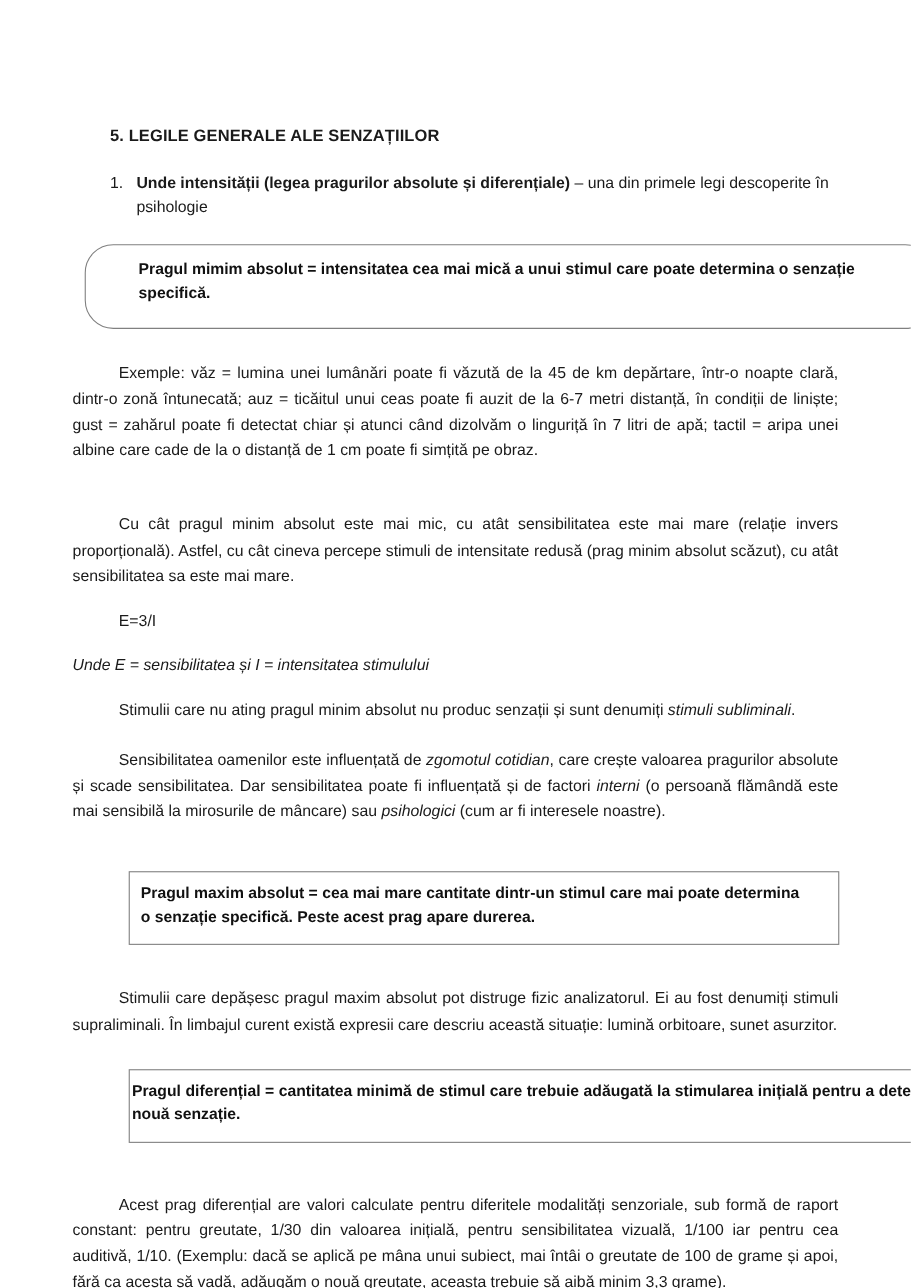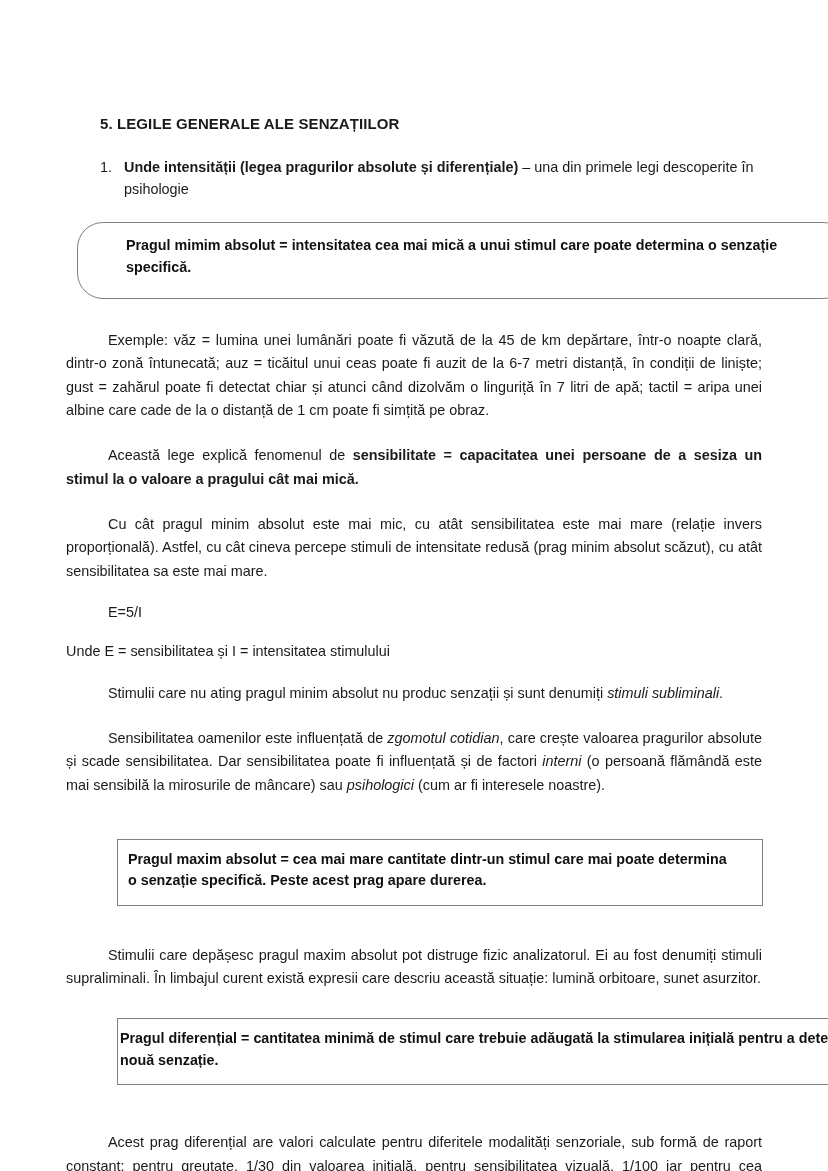--- a/index.html
+++ b/index.html
@@ -84,20 +84,21 @@
   }
   p.body-par .indent {
     display: inline-block;
     width: 42px;
   }
   p.plain {
     margin: 0;
     font-size: 14.4px;
     line-height: 1.62;
     text-align: left;
+    font-style: italic;
   }
   .formula {
     margin: 0;
     font-size: 14.4px;
     line-height: 1.62;
     padding-left: 42px;
   }
   b { font-weight: bold; }
   i { font-style: italic; }
   .sp-22 { height: 22px; }
@@ -124,29 +125,28 @@
     <div class="callout box-1">
       <span>Pragul mimim absolut = intensitatea cea mai mică a unui stimul care poate determina o senzație specifică.</span>
     </div>
 
     <div class="sp-30"></div>
 
     <p class="body-par"><span class="indent"></span><span>Exemple: văz = lumina unei lumânări poate fi văzută de la 45 de km depărtare, într-o noapte clară, dintr-o zonă întunecată; auz = ticăitul unui ceas poate fi auzit de la 6-7 metri distanță, în condiții de liniște; gust = zahărul poate fi detectat chiar și atunci când dizolvăm o linguriță în 7 litri de apă; tactil = aripa unei albine care cade de la o distanță de 1 cm poate fi simțită pe obraz.</span></p>
 
     <div class="sp-22"></div>
 
-    <p class="body-par"><span class="indent"></span><span>Această lege explică fenomenul de </span><b>sensibilitate = capacitatea unei persoane de a sesiza un stimul la o valoare a pragului cât mai mică.</b></p>
 
     <div class="sp-22"></div>
 
     <p class="body-par"><span class="indent"></span><span>Cu cât pragul minim absolut este mai mic, cu atât sensibilitatea este mai mare (relație invers proporțională). Astfel, cu cât cineva percepe stimuli de intensitate redusă (prag minim absolut scăzut), cu atât sensibilitatea sa este mai mare.</span></p>
 
     <div class="sp-18"></div>
 
-    <p class="formula"><span>E=5/I</span></p>
+    <p class="formula"><span>E=3/I</span></p>
 
     <div class="sp-16"></div>
 
     <p class="plain"><span>Unde E = sensibilitatea și I = intensitatea stimulului</span></p>
 
     <div class="sp-18"></div>
 
     <p class="body-par"><span class="indent"></span><span>Stimulii care nu ating pragul minim absolut nu produc senzații și sunt denumiți </span><i>stimuli subliminali</i><span>.</span></p>
 
     <div class="sp-22"></div>

